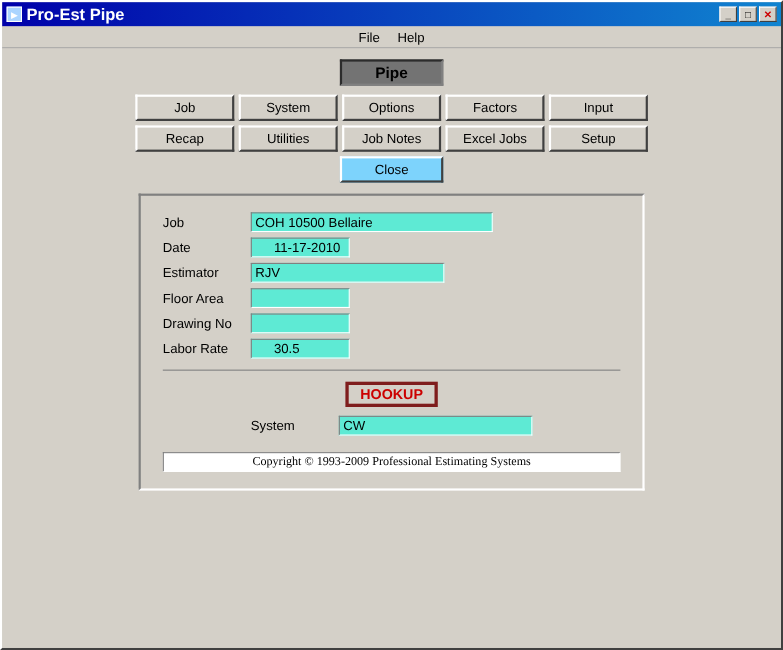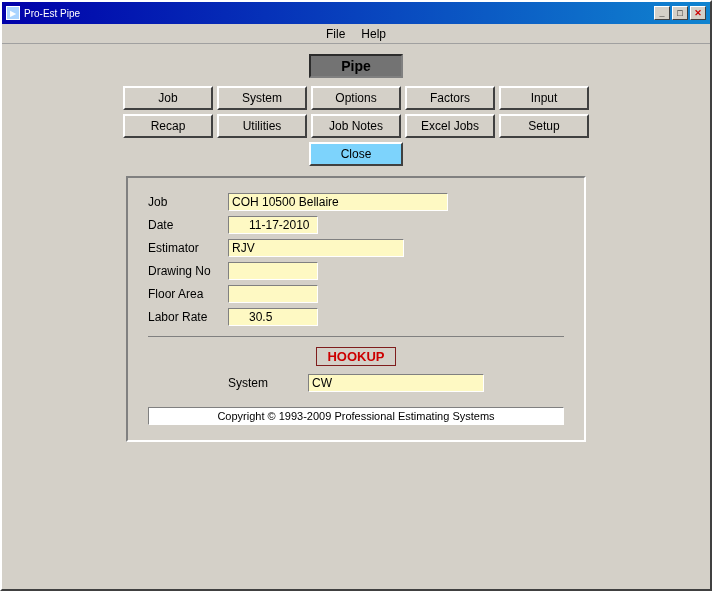--- a/index.html
+++ b/index.html
@@ -44,22 +44,22 @@
       width: 14px;
       height: 14px;
       background: #aad4ff;
       border: 1px solid #ffffff;
       font-size: 8px;
       display: flex;
       align-items: center;
       justify-content: center;
     }
     .title-text {
-      font-size: 10px;
-      font-weight: normal;
+      font-size: 15px;
+      font-weight: bold;
     }
     .title-buttons {
       display: flex;
       gap: 2px;
     }
     .title-btn {
       width: 16px;
       height: 14px;
       background: #d4d0c8;
       border: 1px solid #ffffff;
@@ -157,21 +157,21 @@
       display: flex;
       align-items: center;
       margin-bottom: 5px;
     }
     .form-label {
       width: 80px;
       font-size: 12px;
       text-align: left;
     }
     .form-input {
-      background: #fef9c3;
+      background: #5eead4;
       border: 1px solid;
       border-top-color: #808080;
       border-left-color: #808080;
       border-right-color: #ffffff;
       border-bottom-color: #ffffff;
       padding: 1px 3px;
       font-size: 12px;
       outline: none;
     }
     .input-long {
@@ -187,21 +187,21 @@
     .divider {
       border: none;
       border-top: 1px solid #808080;
       margin: 10px 0;
     }
     .hookup-label {
       text-align: center;
       color: #cc0000;
       font-size: 13px;
       font-weight: bold;
-      border: 1px solid #7f1d1d;
+      border: 3px solid #7f1d1d;
       display: inline-block;
       padding: 1px 10px;
       margin: 0 auto 8px auto;
       display: block;
       width: fit-content;
       margin: 0 auto 8px auto;
     }
     .hookup-section {
       display: flex;
       flex-direction: column;
@@ -216,20 +216,21 @@
       margin-top: 10px;
       text-align: center;
       font-size: 11px;
       background: white;
       border: 1px solid;
       border-top-color: #808080;
       border-left-color: #808080;
       border-right-color: #ffffff;
       border-bottom-color: #ffffff;
       padding: 2px 10px;
+      font-family: Liberation Serif, serif;
     }
     .hookup-container {
       display: flex;
       flex-direction: column;
       align-items: center;
     }
   </style>
 </head>
 <body>
 
@@ -285,25 +286,25 @@
         </div>
         <div class="form-row">
           <span class="form-label">Date</span>
           <input class="form-input input-medium" type="text" value="11-17-2010" style="">
         </div>
         <div class="form-row">
           <span class="form-label">Estimator</span>
           <input class="form-input input-estimator" type="text" value="RJV" style="">
         </div>
         <div class="form-row">
+          <span class="form-label">Floor Area</span>
+          <input class="form-input input-medium" type="text" value="" style="">
+        </div>
+        <div class="form-row">
           <span class="form-label">Drawing No</span>
-          <input class="form-input input-medium" type="text" value="" style="">
-        </div>
-        <div class="form-row">
-          <span class="form-label">Floor Area</span>
           <input class="form-input input-medium" type="text" value="" style="">
         </div>
         <div class="form-row">
           <span class="form-label">Labor Rate</span>
           <input class="form-input input-medium" type="text" value="30.5" style="">
         </div>
       </div>
 
       <hr class="divider">
 

